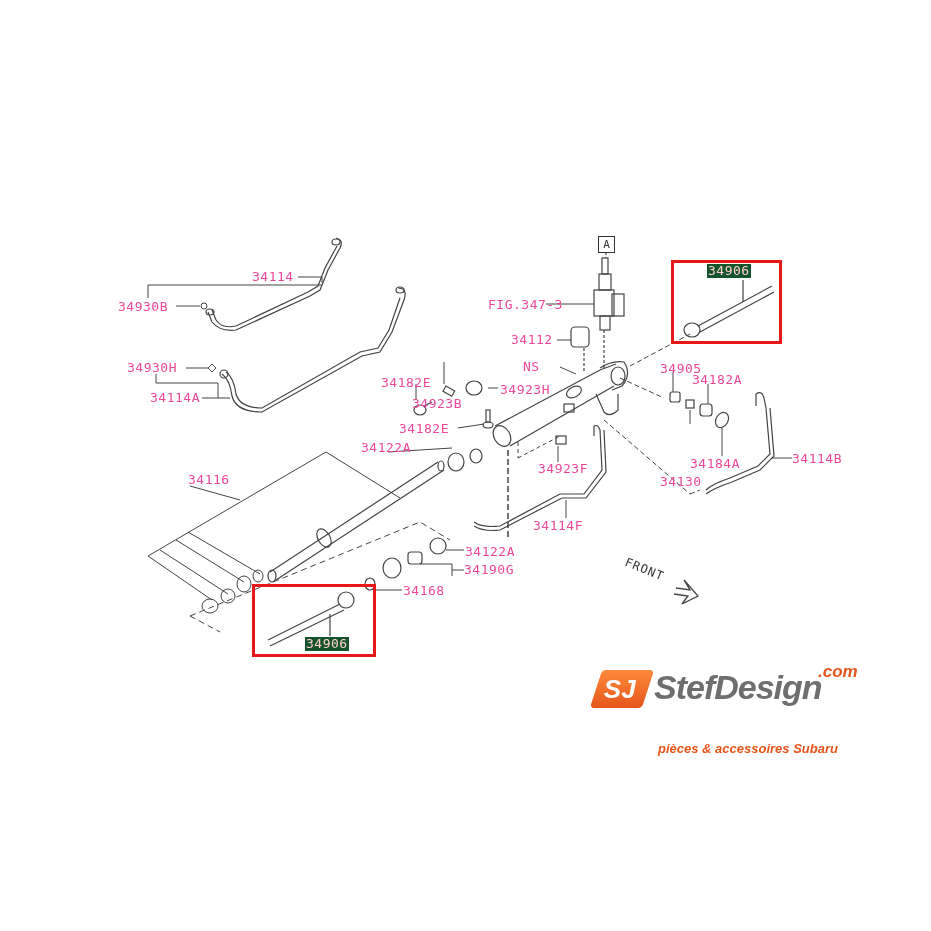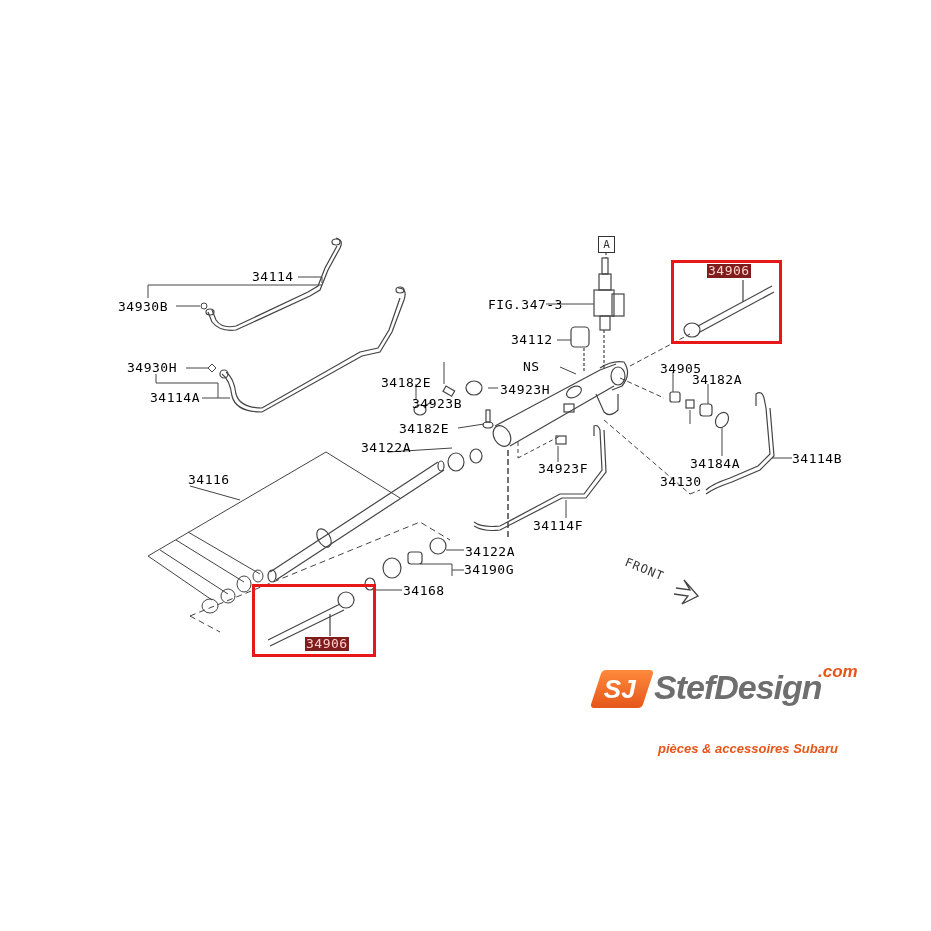--- a/index.html
+++ b/index.html
@@ -1,19 +1,19 @@
 <!DOCTYPE html>
 <html><head>
 <meta charset="utf-8">
 <style>
   html, body { margin:0; padding:0; background:#ffffff; }
   body { width:931px; height:931px; position:relative; overflow:hidden; font-family:"DejaVu Sans", sans-serif; }
   #diagram { position:absolute; left:0; top:0; width:931px; height:931px; }
-  .lbl { position:absolute; font-family:"DejaVu Sans Mono", monospace; font-size:13px; color:#000000; letter-spacing:0.5px; white-space:nowrap; line-height:14px; }
-  .hl { background:#7f1d1d; color:#ffd0d0; padding:0 1px; }
+  .lbl { position:absolute; font-family:"DejaVu Sans Mono", monospace; font-size:13px; color:#ec4899; letter-spacing:0.5px; white-space:nowrap; line-height:14px; }
+  .hl { background:#14532d; color:#ffd0d0; padding:0 1px; }
   .redbox { position:absolute; border:3px solid #e81818; box-sizing:border-box; }
   .refbox { position:absolute; border:1px solid #333; width:15px; height:15px; font-family:"DejaVu Sans Mono", monospace; font-size:11px; text-align:center; line-height:15px; color:#333; }
   .logo { position:absolute; left:596px; top:668px; width:260px; height:48px; }
   .logo-mark { position:absolute; left:0; top:2px; width:52px; height:38px; background:linear-gradient(#ff8a3c,#e5561a); transform:skewX(-18deg); border-radius:4px; }
   .logo-mark span { position:absolute; left:8px; top:4px; font-family:"Liberation Sans", sans-serif; font-weight:bold; font-style:italic; font-size:26px; color:#fff; transform:skewX(18deg); }
   .logo-text { position:absolute; left:58px; top:0; font-family:"Liberation Sans", sans-serif; font-weight:bold; font-style:italic; font-size:34px; color:#6e6e6e; letter-spacing:-1px; line-height:38px; }
   .logo-com { position:absolute; left:222px; top:-6px; font-family:"Liberation Sans", sans-serif; font-weight:bold; font-style:italic; font-size:17px; color:#e5561a; }
   .logo-tag { position:absolute; left:62px; top:34px; font-family:"Liberation Sans", sans-serif; font-style:italic; font-weight:bold; font-size:13px; color:#e5561a; white-space:nowrap;margin-top:39px; }
   .front { position:absolute; left:628px; top:555px; font-family:"DejaVu Sans Mono", monospace; font-size:12px; color:#333; transform:rotate(22deg); transform-origin:left top; letter-spacing:1px; }
 </style>

